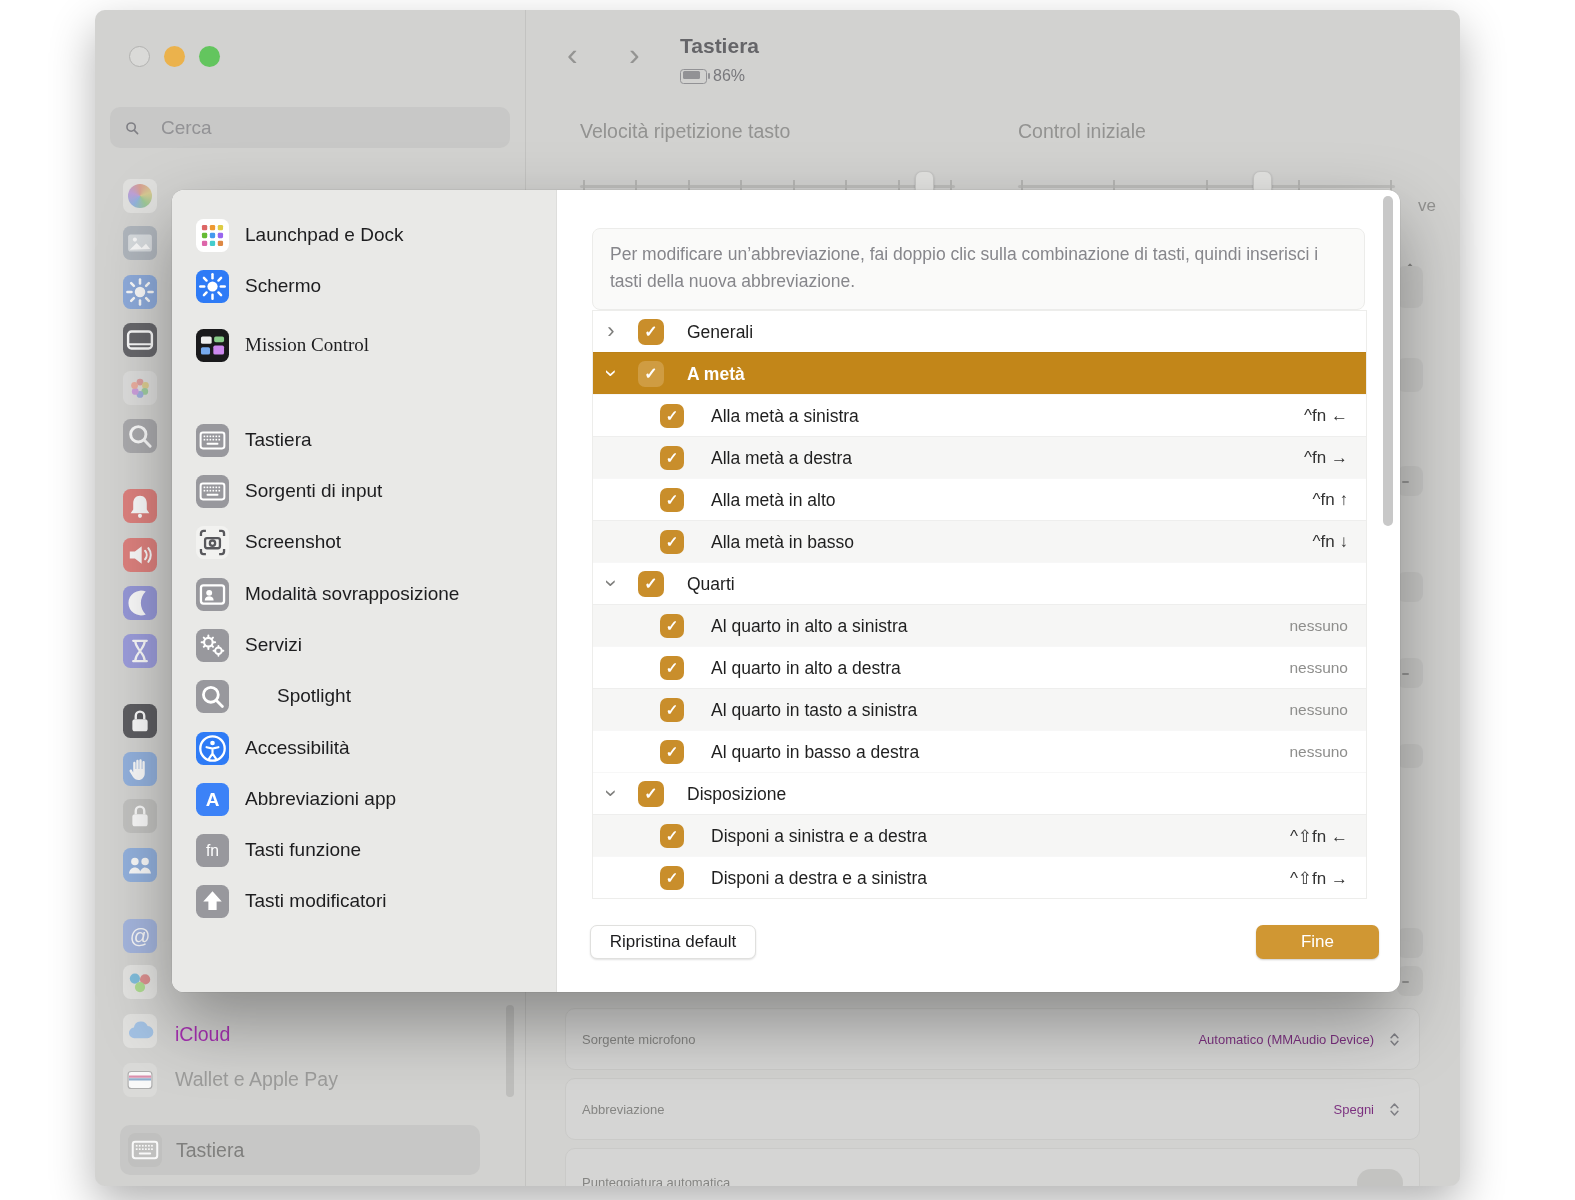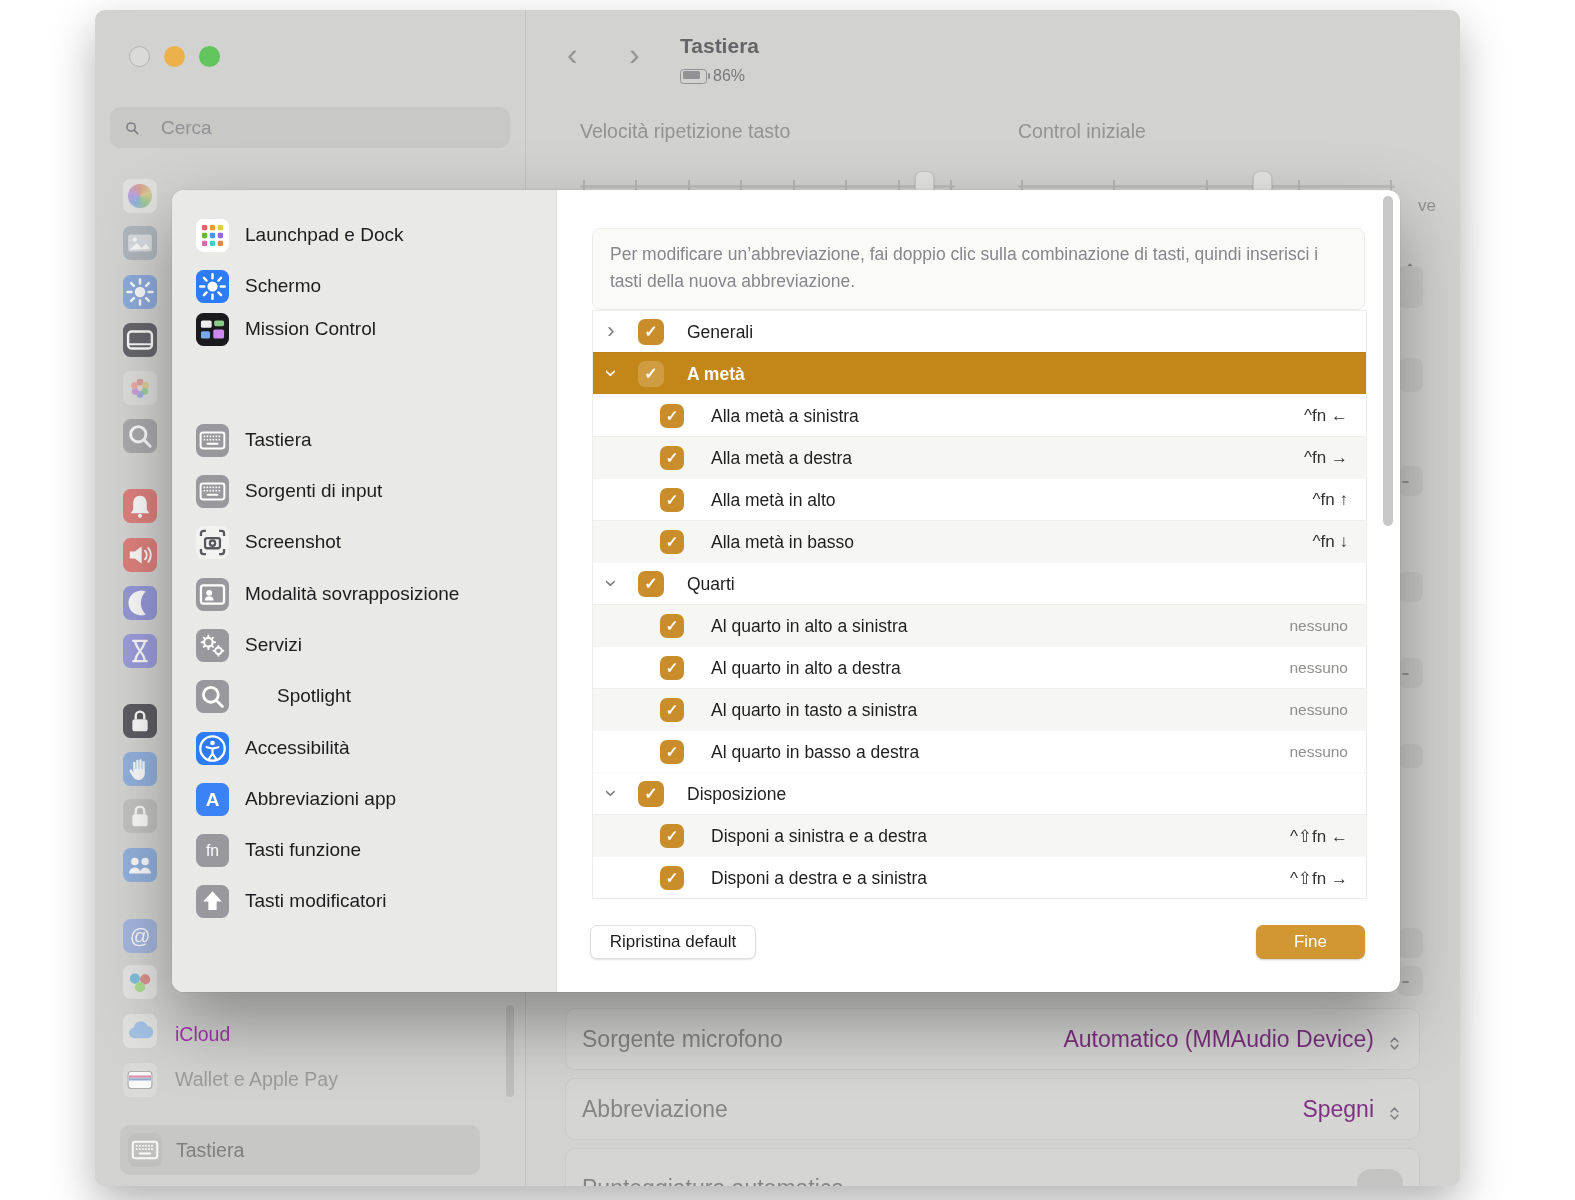--- a/index.html
+++ b/index.html
@@ -51,21 +51,21 @@
   .slider .thumb{position:absolute;top:1px;width:19px;height:30px;border-radius:7px;background:#E6E6E4;
                  border:0.5px solid #C6C6C4;box-shadow:0 1px 2px rgba(0,0,0,.25);box-sizing:border-box}
 
   .edgetext{position:absolute;left:893px;top:186px;font-size:17px;color:#8A8A88}
   .edgestep{position:absolute;left:876px;top:250px;width:18px;height:28px;color:#7A7A78}
   .stub{position:absolute;left:872px;width:26px;border-radius:8px;background:#C9C9C7}
   .stub i{position:absolute;left:5px;top:50%;width:7px;height:2px;background:#8E8E8C;border-radius:1px}
 
   .bgrow{position:absolute;left:40px;width:855px;background:#D7D7D5;border:1px solid #CACAC8;
          border-radius:10px;box-sizing:border-box;display:flex;align-items:center;
-         padding:0 16px;font-size:23px;color:#7B7B79}
+         padding:0 16px;font-size:13px;color:#7B7B79}
   .bgrow .val{margin-left:auto;color:#701a75}
   .bgrow .step{width:17px;height:17px;margin-left:12px;color:#75757B}
   .toggle-stub{position:absolute;right:16px;top:20px;width:46px;height:28px;border-radius:14px;background:#C2C2C0}
 
   
   .modal{position:absolute;left:172px;top:190px;width:1228px;height:802px;border-radius:12px;
          background:#fff;box-shadow:0 30px 70px rgba(0,0,0,.35),0 0 0 0.5px rgba(0,0,0,.08);
          overflow:hidden;z-index:10}
   .msidebar{position:absolute;left:0;top:0;width:385px;height:100%;background:#E9E9E7;
             border-right:1px solid #DEDEDC;box-sizing:border-box}
@@ -94,21 +94,21 @@
   .trow.sel .cbx{background:#CF9C42}
   .tlabel{position:absolute;left:94px;top:50%;transform:translateY(-50%);font-size:17.5px;color:#1f1f1f}
   .tlabel.child{left:118px}
   .trow.sel .tlabel{color:#fff;font-weight:bold}
   .scut{position:absolute;right:18px;top:50%;transform:translateY(-50%);font-size:17px;color:#333}
   .scut.none{font-size:15.5px;color:#8E8E8C}
   .mbtn{position:absolute;top:735px;height:34px;border-radius:7px;display:flex;align-items:center;
         justify-content:center;font-size:17px;box-sizing:border-box}
   .mbtn.reset{left:33px;width:166px;background:#fff;border:1px solid #E0E0DE;
         box-shadow:0 1px 2px rgba(0,0,0,.12);color:#1d1d1f}
-  .mbtn.done{left:699px;width:109px;background:#D09733;color:#fff;box-shadow:0 1px 2px rgba(0,0,0,.2)}
+  .mbtn.done{left:699px;width:123px;background:#D09733;color:#fff;box-shadow:0 1px 2px rgba(0,0,0,.2)}
   .mscroll{position:absolute;right:7px;top:6px;width:10px;height:330px;border-radius:5px;background:#C8C8C8}
 </style>
 </head>
 <body>
 
 <div class="window">
 
   <span class="tl close"></span>
   <span class="tl min"></span>
   <span class="tl max"></span>
@@ -385,21 +385,21 @@
               <line x1="15" y1="10" x2="17.4" y2="10"></line>
               <line x1="4.8" y1="4.8" x2="6.4" y2="6.4"></line>
               <line x1="13.6" y1="13.6" x2="15.2" y2="15.2"></line>
               <line x1="4.8" y1="15.2" x2="6.4" y2="13.6"></line>
               <line x1="13.6" y1="6.4" x2="15.2" y2="4.8"></line>
             </g>
           </svg>
         </span>
         <span>Schermo</span>
       </div>
-      <div class="msitem" style="top: 116px;">
+      <div class="msitem" style="top: 132px; font-family: Liberation Serif, serif;">
         <span class="msicon" style="background: rgb(26, 26, 28); color: rgb(255, 255, 255);">
           <svg viewBox="0 0 20 20">
             <rect x="3" y="4.5" width="6.5" height="4.5" rx="1" fill="#EEE"></rect>
             <rect x="11" y="4.5" width="6" height="3.5" rx="1" fill="#8C8"></rect>
             <rect x="3" y="11" width="5.5" height="4.5" rx="1" fill="#7AE"></rect>
             <rect x="10.5" y="10" width="6.5" height="5.5" rx="1" fill="#C8E"></rect>
           </svg>
         </span>
         <span>Mission Control</span>
       </div>

